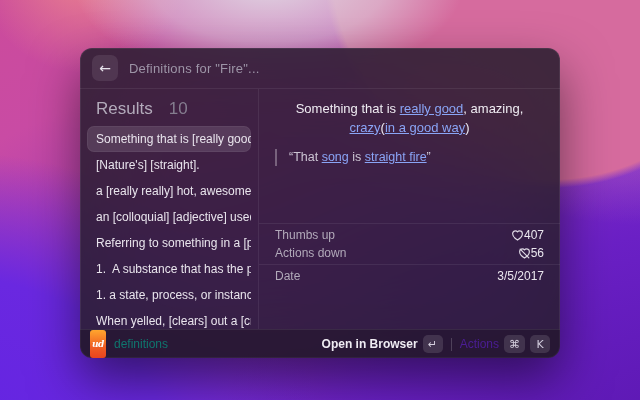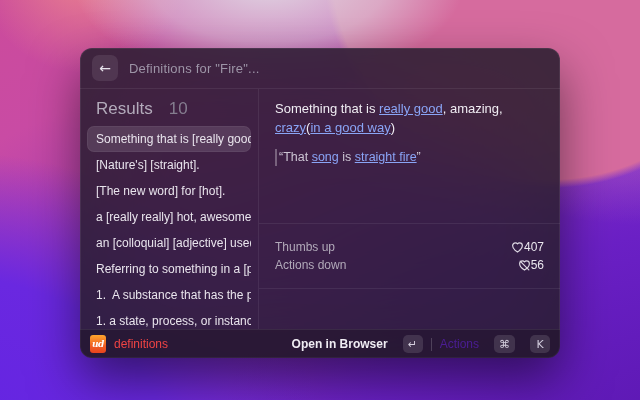--- a/index.html
+++ b/index.html
@@ -44,39 +44,39 @@
     padding:6px 7px 0 7px;overflow:hidden;box-sizing:border-box;}
   .list-header{display:flex;gap:16px;font-size:17px;margin:4px 0 7px 9px;}
   .lh-label{color:#b3abbb;}
   .lh-count{color:#857d8f;}
   .list-item{height:26px;display:flex;align-items:center;padding:0 9px;border-radius:7px;
     font-size:12px;color:#e9e5ed;white-space:pre;overflow:hidden;cursor:default;}
   .list-item.selected{background:rgba(255,255,255,.12);box-shadow:inset 0 0 0 1px rgba(255,255,255,.05);}
   
   .detail{flex:1;min-width:0;display:flex;flex-direction:column;}
   .detail-content{flex:0 0 134px;box-sizing:border-box;padding:11px 16px 0 16px;overflow:hidden;}
-  .definition{font-size:13px;line-height:1.45;color:#f0edf3;}
+  .definition{font-size:13px;line-height:1.45;color:#f0edf3;text-align:center;}
   .link{color:#8aa5f6;text-decoration:underline;cursor:pointer;}
-  .quote{margin-top:11px;padding-left:2px;border-left:2px solid rgba(255,255,255,.3);
+  .quote{margin-top:11px;padding-left:12px;border-left:2px solid rgba(255,255,255,.3);
     font-size:12.5px;color:#ccc5d3;line-height:1.4;}
-  .meta-group{border-top:1px solid rgba(255,255,255,.07);padding:14px 0;text-align:center;}
+  .meta-group{border-top:1px solid rgba(255,255,255,.07);padding:2px 0;text-align:center;}
   .meta-row{height:18px;display:flex;align-items:center;justify-content:space-between;padding:0 16px;}
   .m-label{font-size:12px;color:#b2aaba;}
   .m-value{font-size:12px;color:#eae7ee;display:flex;align-items:center;font-weight:500;}
   .m-value svg{display:block;color:#dcd7e2;}
   
   .footer{height:28px;flex:0 0 28px;margin-top:auto;display:flex;align-items:center;gap:8px;
     padding:0 10px;border-top:1px solid rgba(255,255,255,.08);background:rgba(22,15,27,.35);}
-  .app-badge{width:16px;height:18px;border-radius:3px;flex:0 0 16px;
+  .app-badge{width:16px;height:28px;border-radius:3px;flex:0 0 16px;
     background:linear-gradient(180deg,#ffa62e 0%,#f05e23 60%,#e8431f 100%);
     color:#fff;font-family:"DejaVu Serif",serif;font-style:italic;font-weight:bold;
     font-size:9px;display:flex;align-items:center;justify-content:center;letter-spacing:-.5px;}
-  .app-name{font-size:12px;color:#ef4444;}
+  .app-name{font-size:12px;color:#0f766e;}
   .spacer{flex:1;}
-  .footer-action{display:flex;align-items:center;gap:15px;cursor:pointer;background:none;border:none;padding:0;}
+  .footer-action{display:flex;align-items:center;gap:5px;cursor:pointer;background:none;border:none;padding:0;}
   .fa-label{font-size:12px;color:#efecf3;font-weight:600;}
   .footer-action.secondary .fa-label{font-weight:400;color:#4c1d95;}
   .key{min-width:10px;height:18px;padding:0 5px;border-radius:5px;background:rgba(255,255,255,.12);
     color:#d4cedd;font-size:11px;display:flex;align-items:center;justify-content:center;
     font-family:"DejaVu Sans",sans-serif;}
   .fsep{width:1px;height:13px;background:rgba(255,255,255,.18);}
 </style>
 </head>
 <body>
 
@@ -93,21 +93,20 @@
 
   <div class="body">
 
     <div class="list">
       <div class="list-header">
         <span class="lh-label">Results</span>
         <span class="lh-count">10</span>
       </div>
       <div class="list-item selected">Something that is [really good], ama...</div>
       <div class="list-item">[Nature's] [straight].</div>
-      <div class="list-item">[The new word] for [hot].</div>
       <div class="list-item">a [really really] hot, awesome or ama...</div>
       <div class="list-item">an [colloquial] [adjective] used to de...</div>
       <div class="list-item">Referring to something in a [positive...</div>
       <div class="list-item">1.  A substance that has the power t...</div>
       <div class="list-item">1. a state, process, or instance of [co...</div>
       <div class="list-item">When yelled, [clears] out a [crowded</div>
     </div>
 
     <div class="detail">
       <div class="detail-content">
@@ -131,20 +130,24 @@
             <svg width="13" height="13" viewBox="0 0 24 24" fill="none" stroke="currentColor" stroke-width="2.2" stroke-linecap="round" stroke-linejoin="round">
                 <path d="M12 20.5C12 20.5 3 14.7 3 8.8 3 5.9 5.3 3.5 8.2 3.5c1.6 0 3 .8 3.8 2 .8-1.2 2.2-2 3.8-2 2.9 0 5.2 2.4 5.2 5.3 0 5.9-9 11.7-9 11.7z"></path>
                 <line x1="4" y1="4" x2="20" y2="20"></line>
               </svg>
             <span>56</span>
           </span>
         </div>
       </div>
 
       <div class="meta-group">
+        <div class="meta-row">
+          <span class="m-label">Date</span>
+          <span class="m-value">3/5/2017</span>
+        </div>
       </div>
     </div>
   </div>
 
   <div class="footer">
     <div class="app-badge">ud</div>
     <div class="app-name">definitions</div>
     <div class="spacer"></div>
     <button class="footer-action">
       <span class="fa-label">Open in Browser</span>

